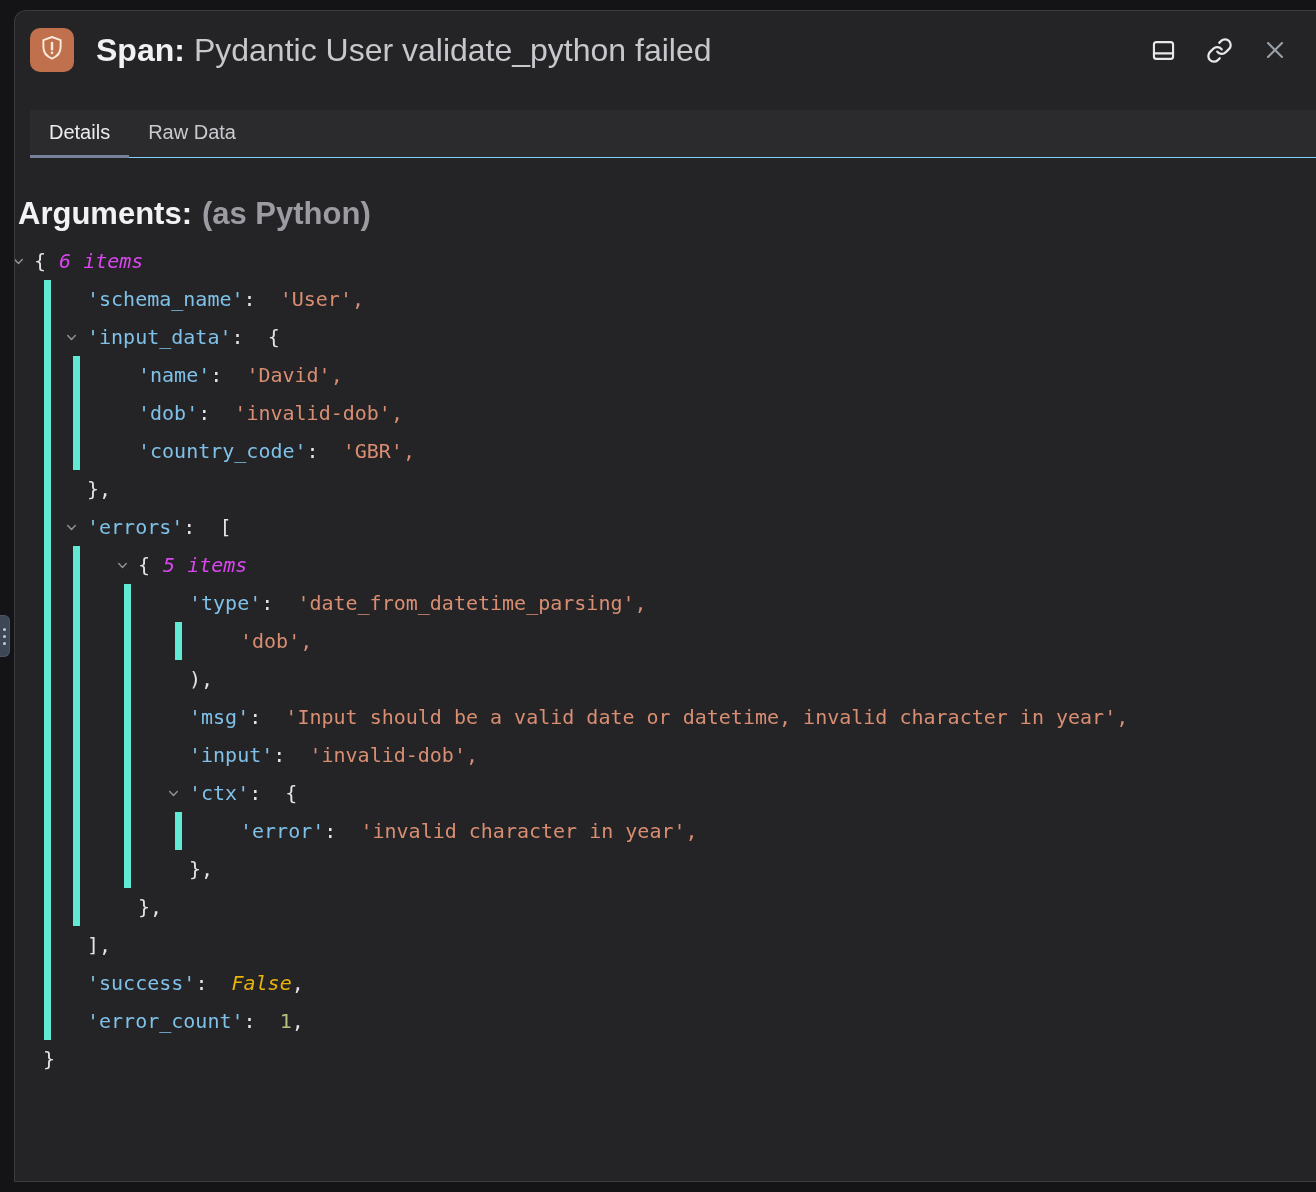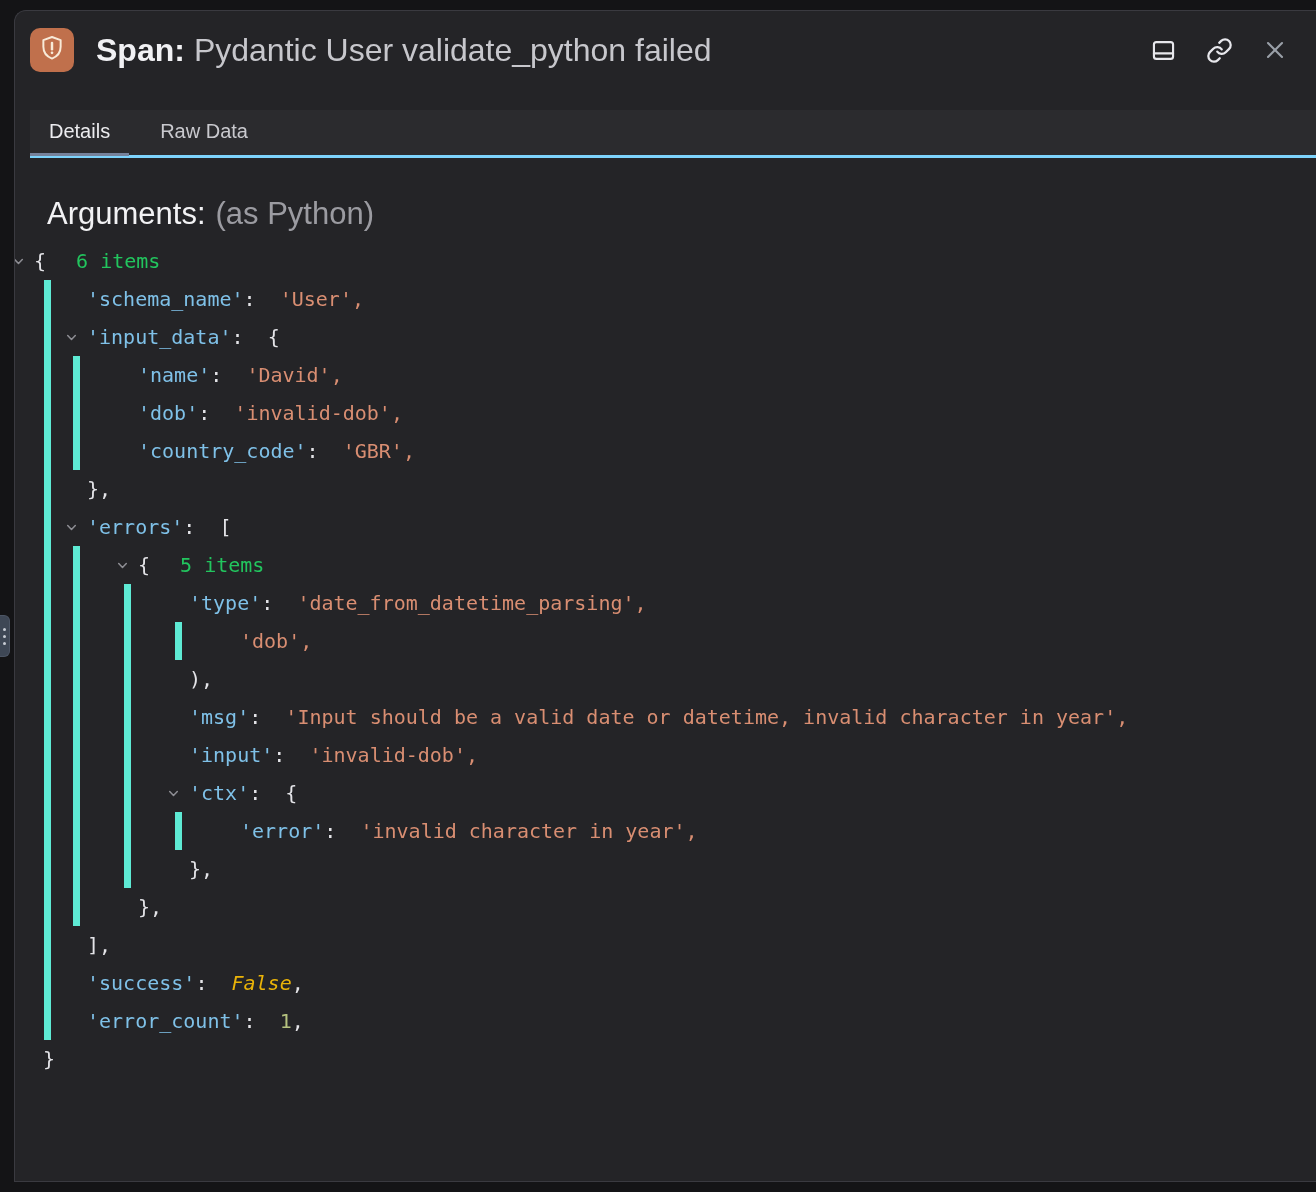--- a/index.html
+++ b/index.html
@@ -17,47 +17,47 @@
            display:flex; align-items:center; justify-content:center; flex:0 0 auto; }
   .title { margin-left:22px; font-size:32px; color:#c7c7cc; white-space:nowrap; }
   .title .kind { font-weight:700; color:#f1f1f4; margin-right:9px; }
   .actions { margin-left:auto; display:flex; align-items:center; gap:26px; }
   .iconbtn { width:30px; height:30px; display:flex; align-items:center; justify-content:center;
              color:#e7e7ec; cursor:pointer; }
   .iconbtn.close { color:#9aa0a8; }
 
   
   .tabs { margin:37px 0 0 15px; height:48px; background:#2b2b2e;
-          border-bottom:3px solid #7dd3fc; display:flex; align-items:stretch;gap:12px; }
+          border-bottom:1px solid #7dd3fc; display:flex; align-items:stretch; }
   .tab { padding:0 19px; display:flex; align-items:center; font-size:20px;
          color:#c9c9ce; margin-bottom:-1px; border-bottom:3px solid transparent; cursor:pointer; }
   .tab.active { color:#ececef; border-bottom-color:var(--accent,#76829b); }
 
   
   .content { padding-top:38px; }
-  .heading { margin-left:32px; font-size:31px; font-weight:400; color:#f2f2f4; }
+  .heading { margin-left:3px; font-size:31px; font-weight:700; color:#f2f2f4; }
   .heading .suffix { color:#9b9ba1; margin-left:10px; }
 
   
   .tree { margin-top:10px; font-family:"DejaVu Sans Mono", monospace;
           font-size:20px; color:#e4e4e8; }
   .row { height:38px; line-height:38px; white-space:pre; }
   .r-root { padding-left:19px; }
   .r1 { padding-left:36px; }
   .rN { padding-left:58px; }
   .r-root-closer { padding-left:28px; }
   .children { border-left:7px solid #5eead4; }
   .d1 { margin-left:29px; }
   .d2 { margin-left:22px; }
   .d3, .d4, .d5 { margin-left:44px; }
   .chev { display:inline-block; width:22px; margin-left:-22px; color:#8e8e94; cursor:pointer; }
   .chev svg { vertical-align:0px; }
   .k { color:var(--key,#7fc1e8); }
   .p { color:#e4e4e8; }
-  .m { color:#22c55e; margin-left:30px; }
+  .m { color:#d946ef; font-style:italic; margin-left:13px; }
   .v-string { color:var(--str,#d98e72); }
   .v-bool { color:#eab308;font-style:italic; }
   .v-number { color:var(--num,#b5c27f); }
 
   
   .drag-handle { position:absolute; left:0; top:615px; width:10px; height:42px;
                  background:#3e4755; border:1px solid #4c5564; border-left:none;
                  border-radius:0 6px 6px 0; z-index:5; cursor:ew-resize;
                  display:flex; flex-direction:column; align-items:center;
                  justify-content:center; gap:4px; }

